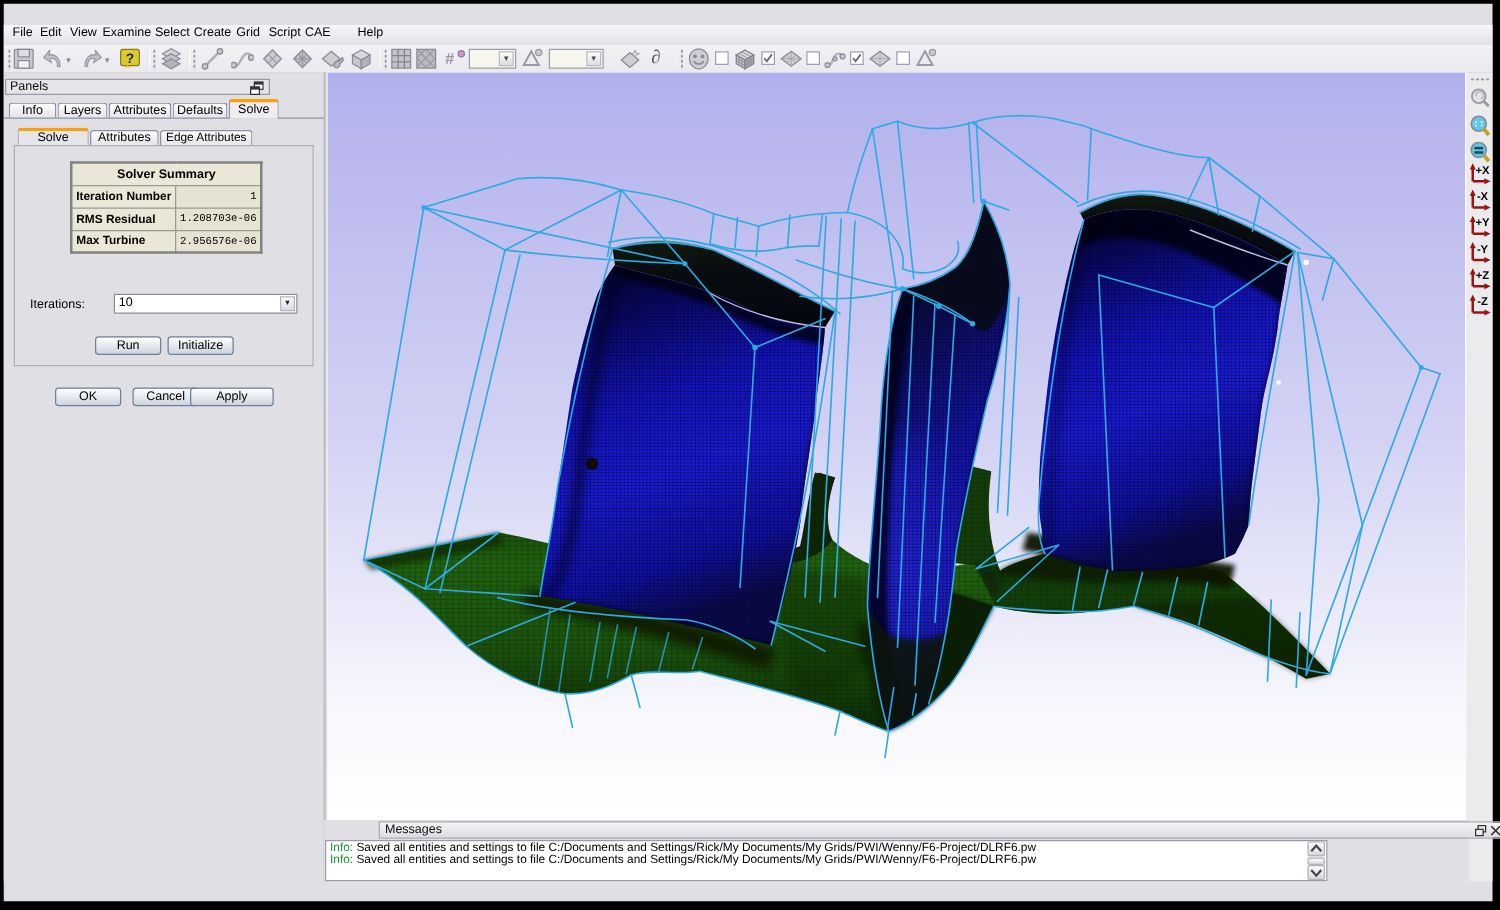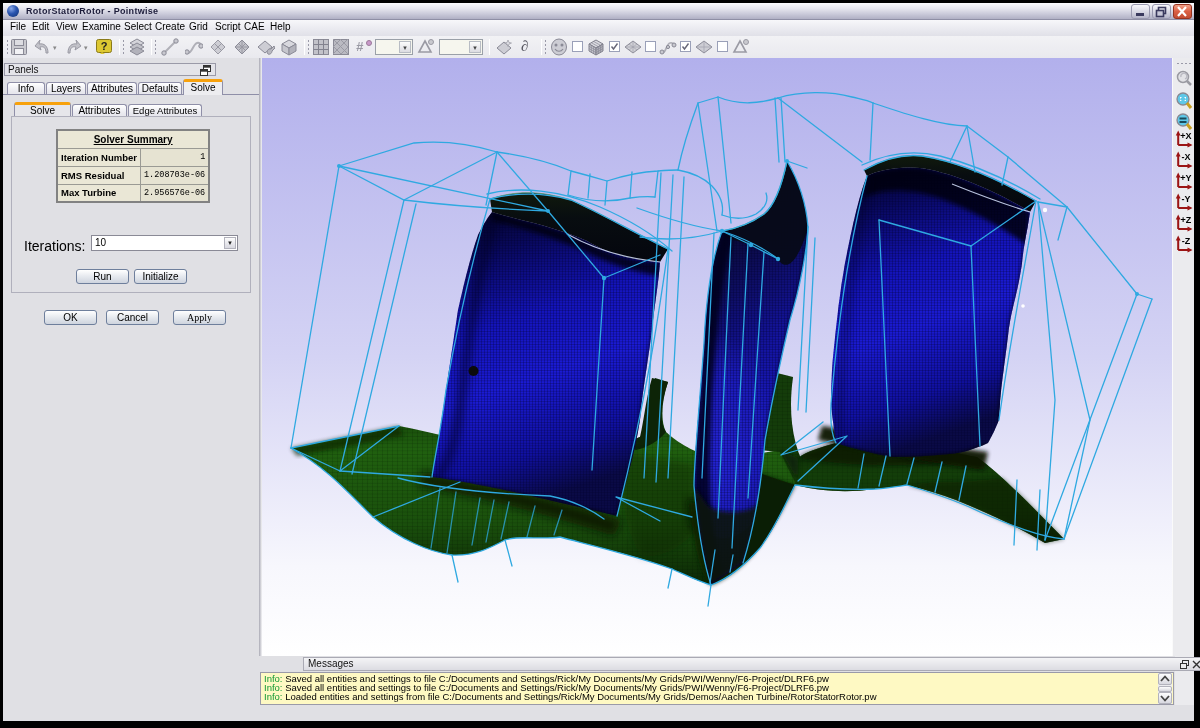--- a/index.html
+++ b/index.html
@@ -42,71 +42,57 @@
 .tab { position:absolute; border:1px solid #8f8fa8; border-bottom:none; border-radius:3px 3px 0 0;
   background:linear-gradient(#ffffff,#e8e8ee 80%); text-align:center; color:#000; white-space:nowrap; font-size:10px; }
 .tabact { background:#ededf0; border-top:3px solid #f7a10c; }
 .tabline { position:absolute; left:0; width:100%; height:1px; background:#8f8fa8; }
 .gbox { position:absolute; border:1px solid #b0b0bc; }
 .btn { position:absolute; border:1px solid #6e7f9c; border-radius:3px;
   background:linear-gradient(#ffffff,#e8ebf0 45%, #ced4de); font-size:10px; text-align:center; color:#000; }
 
 #tsolver { position:absolute; left:53px; top:71px; width:150px; border-collapse:collapse; border:2px solid #828282; }
 #tsolver td { border:1px solid #9a9a94; background:#eae7d6; font-size:9.5px; color:#000; height:18px; padding:0 3px; white-space:nowrap; }
-#tsolver .hd { text-align:center; font-weight:bold; font-size:10px;text-decoration:underline; }
+#tsolver .hd { text-align:center; font-weight:bold; font-size:10px; }
 #tsolver .lb { font-weight:bold; width:82px; }
 #tsolver .vl { font-family:"Liberation Mono", monospace; font-size:8.5px; text-align:right; background:#e6e3d2; }
 
 #viewport { position:absolute; left:259px; top:55px; width:910px; height:598px; background:#fff; }
 
 #rightstrip { position:absolute; left:1169px; top:55px; width:22px; height:647px; background:#ebebee; border-left:1px solid #fafafa; }
 .rico { position:absolute; left:2px; width:18px; height:18px; }
 
 #messages { position:absolute; left:256px; top:653px; width:916px; height:49px; background:#e0e0e4; }
 #msghdr { position:absolute; left:0; top:1px; width:100%; height:14px;
   background:linear-gradient(#f4f4f6,#dcdce2); border:1px solid #aaaab4; font-size:10px; color:#111;margin-left:44px; }
-#msglog { position:absolute; left:1px; top:16px; width:914px; height:33px; background:#fef9c3; border:1px solid #9a9aa8;
+#msglog { position:absolute; left:1px; top:16px; width:802px; height:33px; background:#ffffff; border:1px solid #9a9aa8;
   font-size:9.5px; color:#000; line-height:9.5px; }
 #msglog .inf { color:#119933; }
 #msgsb { position:absolute; right:1px; top:0px; width:14px; height:31px; background:#ececf0; }
 .sbtn { position:absolute; left:0; width:14px; height:12px; border:1px solid #b2b2bc; border-radius:2px;
   background:linear-gradient(#fdfdfe,#d8d8e0); text-align:center; font-size:7px; line-height:11px; color:#333; }
 
 #statusbar { position:absolute; left:0; top:732px; width:100%; height:16px;
   background:linear-gradient(#f0f0f3,#e2e2e7); border-top:1px solid #c6c6cc; font-size:10px; color:#000;text-align:center; }
 .ssep { position:absolute; top:1px; width:1px; height:14px; background:#c6c6cc; border-right:1px solid #fbfbfd; }
 </style>
 </head>
 <body>
 <div id="win">
-  <div id="titlebar">
-    <div id="logo"></div>
-    <span class="ttl">RotorStatorRotor - Pointwise</span>
-    <div class="winbtn" id="btnmin"><svg width="17" height="13">
-          <rect x="4" y="8" width="8" height="3" fill="#3a3a5e"></rect>
-        </svg></div>
-    <div class="winbtn" id="btnmax"><svg width="17" height="13">
-          <rect x="5.5" y="2.5" width="7" height="6" fill="none" stroke="#3a3a5e" stroke-width="1.6"></rect>
-          <rect x="3.5" y="5.5" width="7" height="6" fill="#c8c8d8" stroke="#3a3a5e" stroke-width="1.6"></rect>
-        </svg></div>
-    <div class="winbtn" id="btnclose"><svg width="17" height="13">
-          <path d="M4,2 L12,11 M12,2 L4,11" stroke="#fff" stroke-width="2.2"></path>
-        </svg></div>
-  </div>
   <div id="menubar">
     <span style="left:7px">File</span>
       <span style="left:29px">Edit</span>
     <span style="left:53px">View</span>
       <span style="left:79px">Examine</span>
     <span style="left:121px">Select</span>
       <span style="left:152px">Create</span>
     <span style="left:186px">Grid</span>
       <span style="left:212px">Script</span>
     <span style="left:241px">CAE</span>
-      <span style="left:267px">Help</span>
+      <span style="left:283px">Help</span>
   </div>
   <div id="toolbar">
     <div class="tgrip" style="left:3px"></div>
 
     <svg class="ticon" style="left:7px">
         <g fill="#c9c9cf" stroke="#8a8a96">
           <rect x="1.5" y="1.5" width="15" height="15" rx="1"></rect>
           <rect x="4.5" y="1.5" width="9" height="6" fill="#dddde2"></rect>
           <rect x="4.5" y="10.5" width="9" height="6" fill="#f2f2f5"></rect>
         </g>
@@ -295,30 +281,30 @@
       <tr>
             <td class="lb">RMS Residual</td>
             <td class="vl">1.208703e-06</td>
           </tr>
       <tr>
             <td class="lb">Max Turbine</td>
             <td class="vl">2.956576e-06</td>
           </tr>
     </tbody>
       </table>
-    <span style="position:absolute;left:21px;top:180px;font-size:14px">Iterations:</span>
+    <span style="position:absolute;left:21px;top:180px;font-size:10px">Iterations:</span>
     <div style="position:absolute;left:88px;top:177px;width:147px;height:16px;background:#fff;border:1px solid #8a8a96;">
       <span style="position:absolute;left:3px;top:1px;font-size:10px">10</span>
       <div style="position:absolute;right:1px;top:1px;width:12px;height:12px;border:1px solid #b2b2bc;background:linear-gradient(#fcfcfc,#d8d8e0);font-size:6px;text-align:center;line-height:11px;color:#222">▼</div>
     </div>
     <div class="btn" style="left:73px;top:211px;width:53px;height:15px;line-height:14px;">Run</div>
     <div class="btn" style="left:131px;top:211px;width:53px;height:15px;line-height:14px;">Initialize</div>
     <div class="btn" style="left:41px;top:252px;width:53px;height:15px;line-height:14px;">OK</div>
     <div class="btn" style="left:103px;top:252px;width:53px;height:15px;line-height:14px;">Cancel</div>
-    <div class="btn" style="left:170px;top:252px;width:53px;height:15px;line-height:14px;font-family:Liberation Serif, serif;">Apply</div>
+    <div class="btn" style="left:149px;top:252px;width:67px;height:15px;line-height:14px;">Apply</div>
   </div>
   <div id="lpborder"></div>
   <div id="viewport">
   <svg width="910" height="598" viewBox="0 0 910 598">
     <defs>
       <linearGradient id="bg" x1="0" y1="0" x2="0" y2="1">
         <stop offset="0" stop-color="#b2b0ec"></stop>
         <stop offset="0.5" stop-color="#d4d3f4"></stop>
         <stop offset="0.85" stop-color="#f7f7fd"></stop>
         <stop offset="1" stop-color="#ffffff"></stop>
@@ -623,21 +609,20 @@
           <rect x="2.5" y="0.5" width="6" height="5" fill="none" stroke="#333"></rect>
           <rect x="0.5" y="3.5" width="6" height="5" fill="#eee" stroke="#333"></rect>
         </svg>
       <svg style="position:absolute;right:16px;top:2px" width="10" height="10">
           <path d="M1,1 L8,8 M8,1 L1,8" stroke="#333" stroke-width="1.4"></path>
         </svg>
     </div>
     <div id="msglog">
       <div style="position:absolute;left:3px;top:1px"><span class="inf">Info:</span> Saved all entities and settings to file C:/Documents and Settings/Rick/My Documents/My Grids/PWI/Wenny/F6-Project/DLRF6.pw</div>
       <div style="position:absolute;left:3px;top:10px"><span class="inf">Info:</span> Saved all entities and settings to file C:/Documents and Settings/Rick/My Documents/My Grids/PWI/Wenny/F6-Project/DLRF6.pw</div>
-      <div style="position:absolute;left:3px;top:19px"><span class="inf">Info:</span> Loaded entities and settings from file C:/Documents and Settings/Rick/My Documents/My Grids/Demos/Aachen Turbine/RotorStatorRotor.pw</div>
       <div id="msgsb">
         <div class="sbtn" style="top:0"><svg width="12" height="10">
               <path d="M2,7 L6,2.5 L10,7" fill="none" stroke="#444" stroke-width="1.8"></path>
             </svg></div>
         <div class="sbtn" style="top:13px;height:6px"></div>
         <div class="sbtn" style="top:19px"><svg width="12" height="10">
               <path d="M2,3 L6,7.5 L10,3" fill="none" stroke="#444" stroke-width="1.8"></path>
             </svg></div>
       </div>
     </div>

